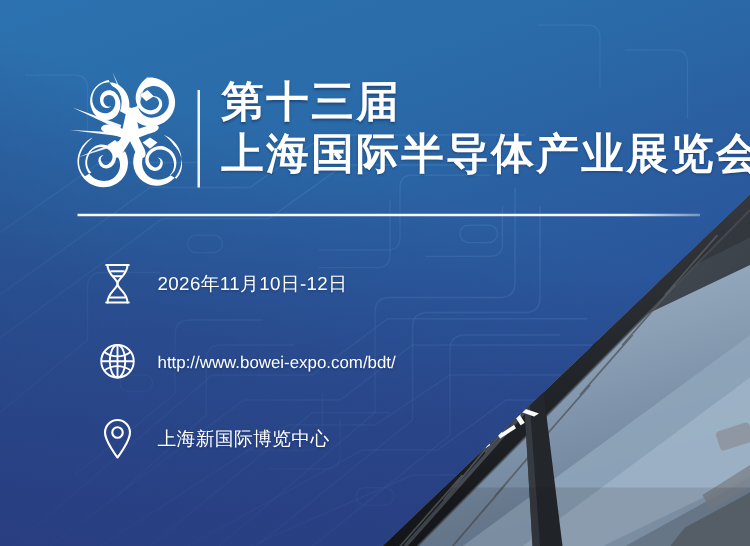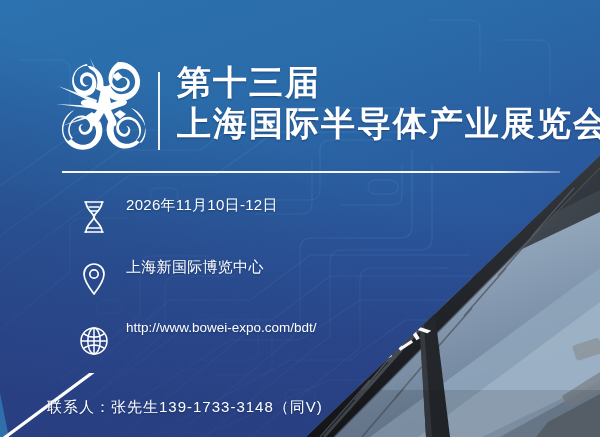--- a/index.html
+++ b/index.html
@@ -58,21 +58,21 @@
 
   .rule {
     position:absolute; left:62px; top:171px;
     width:498px; height:2px;
     background:linear-gradient(90deg, rgba(255,255,255,.95) 0%, rgba(255,255,255,.95) 88%, rgba(255,255,255,.35) 100%);
   }
 
   
   .info { position:absolute; left:74px; top:196px; width:340px; }
   .info-row {
-    display:flex; align-items:flex-start;
+    display:flex; align-items:center;
     height:62px;
   }
   .info-icon {
     width:40px; height:42px;
     flex:0 0 40px;
     display:flex; align-items:center; justify-content:center;
   }
   .info-text {
     color:#ffffff;
     font-size:15px;
@@ -315,49 +315,42 @@
             <path d="M9.5 11 H16.5"></path>
             <path d="M7 28 H19"></path>
           </g>
         </svg>
       </span>
       <span class="info-text">2026年11月10日-12日</span>
     </div>
 
     <div class="info-row">
       <span class="info-icon">
-        <svg width="26" height="34" viewBox="0 0 26 34">
-          <g fill="none" stroke="#ffffff" stroke-width="1.7" stroke-linejoin="round" stroke-linecap="round">
-            <path d="M13 2 C7.5 2 3 6.5 3 12 C3 19 13 32 13 32 C13 32 23 19 23 12 C23 6.5 18.5 2 13 2 Z"></path>
-            <circle cx="13" cy="12" r="4.2"></circle>
-          </g>
-        </svg>
-      </span>
-      <span class="info-text">上海新国际博览中心</span>
-    </div>
-
-    <div class="info-row">
-      <span class="info-icon">
         <svg width="30" height="30" viewBox="0 0 30 30">
           <g fill="none" stroke="#ffffff" stroke-width="1.5">
             <circle cx="15" cy="15" r="13"></circle>
             <ellipse cx="15" cy="15" rx="6.2" ry="13"></ellipse>
             <line x1="2" y1="15" x2="28" y2="15"></line>
             <path d="M4.4 7.6 C7.8 10 11.3 11.1 15 11.1 C18.7 11.1 22.2 10 25.6 7.6"></path>
             <path d="M4.4 22.4 C7.8 20 11.3 18.9 15 18.9 C18.7 18.9 22.2 20 25.6 22.4"></path>
             <line x1="15" y1="2" x2="15" y2="28"></line>
           </g>
         </svg>
       </span>
       <span class="info-text url">http://www.bowei-expo.com/bdt/</span>
     </div>
 
+    <div class="info-row">
+      <span class="info-icon">
+        <svg width="26" height="34" viewBox="0 0 26 34">
+          <g fill="none" stroke="#ffffff" stroke-width="1.7" stroke-linejoin="round" stroke-linecap="round">
+            <path d="M13 2 C7.5 2 3 6.5 3 12 C3 19 13 32 13 32 C13 32 23 19 23 12 C23 6.5 18.5 2 13 2 Z"></path>
+            <circle cx="13" cy="12" r="4.2"></circle>
+          </g>
+        </svg>
+      </span>
+      <span class="info-text">上海新国际博览中心</span>
+    </div>
+
   </div>
 
-  <div class="contact-bar">
-    <svg class="corner-slash" viewBox="0 0 118 70">
-      <polygon points="0,0 0,70 14,70" fill="#2f6fab"></polygon>
-      <line x1="104" y1="-6" x2="-4" y2="74" stroke="#ffffff" stroke-width="3.2"></line>
-    </svg>
-    <span class="contact-text">联系人：张先生139-1733-3148（同V)</span>
-  </div>
 
 </div>
 
 </body></html>

